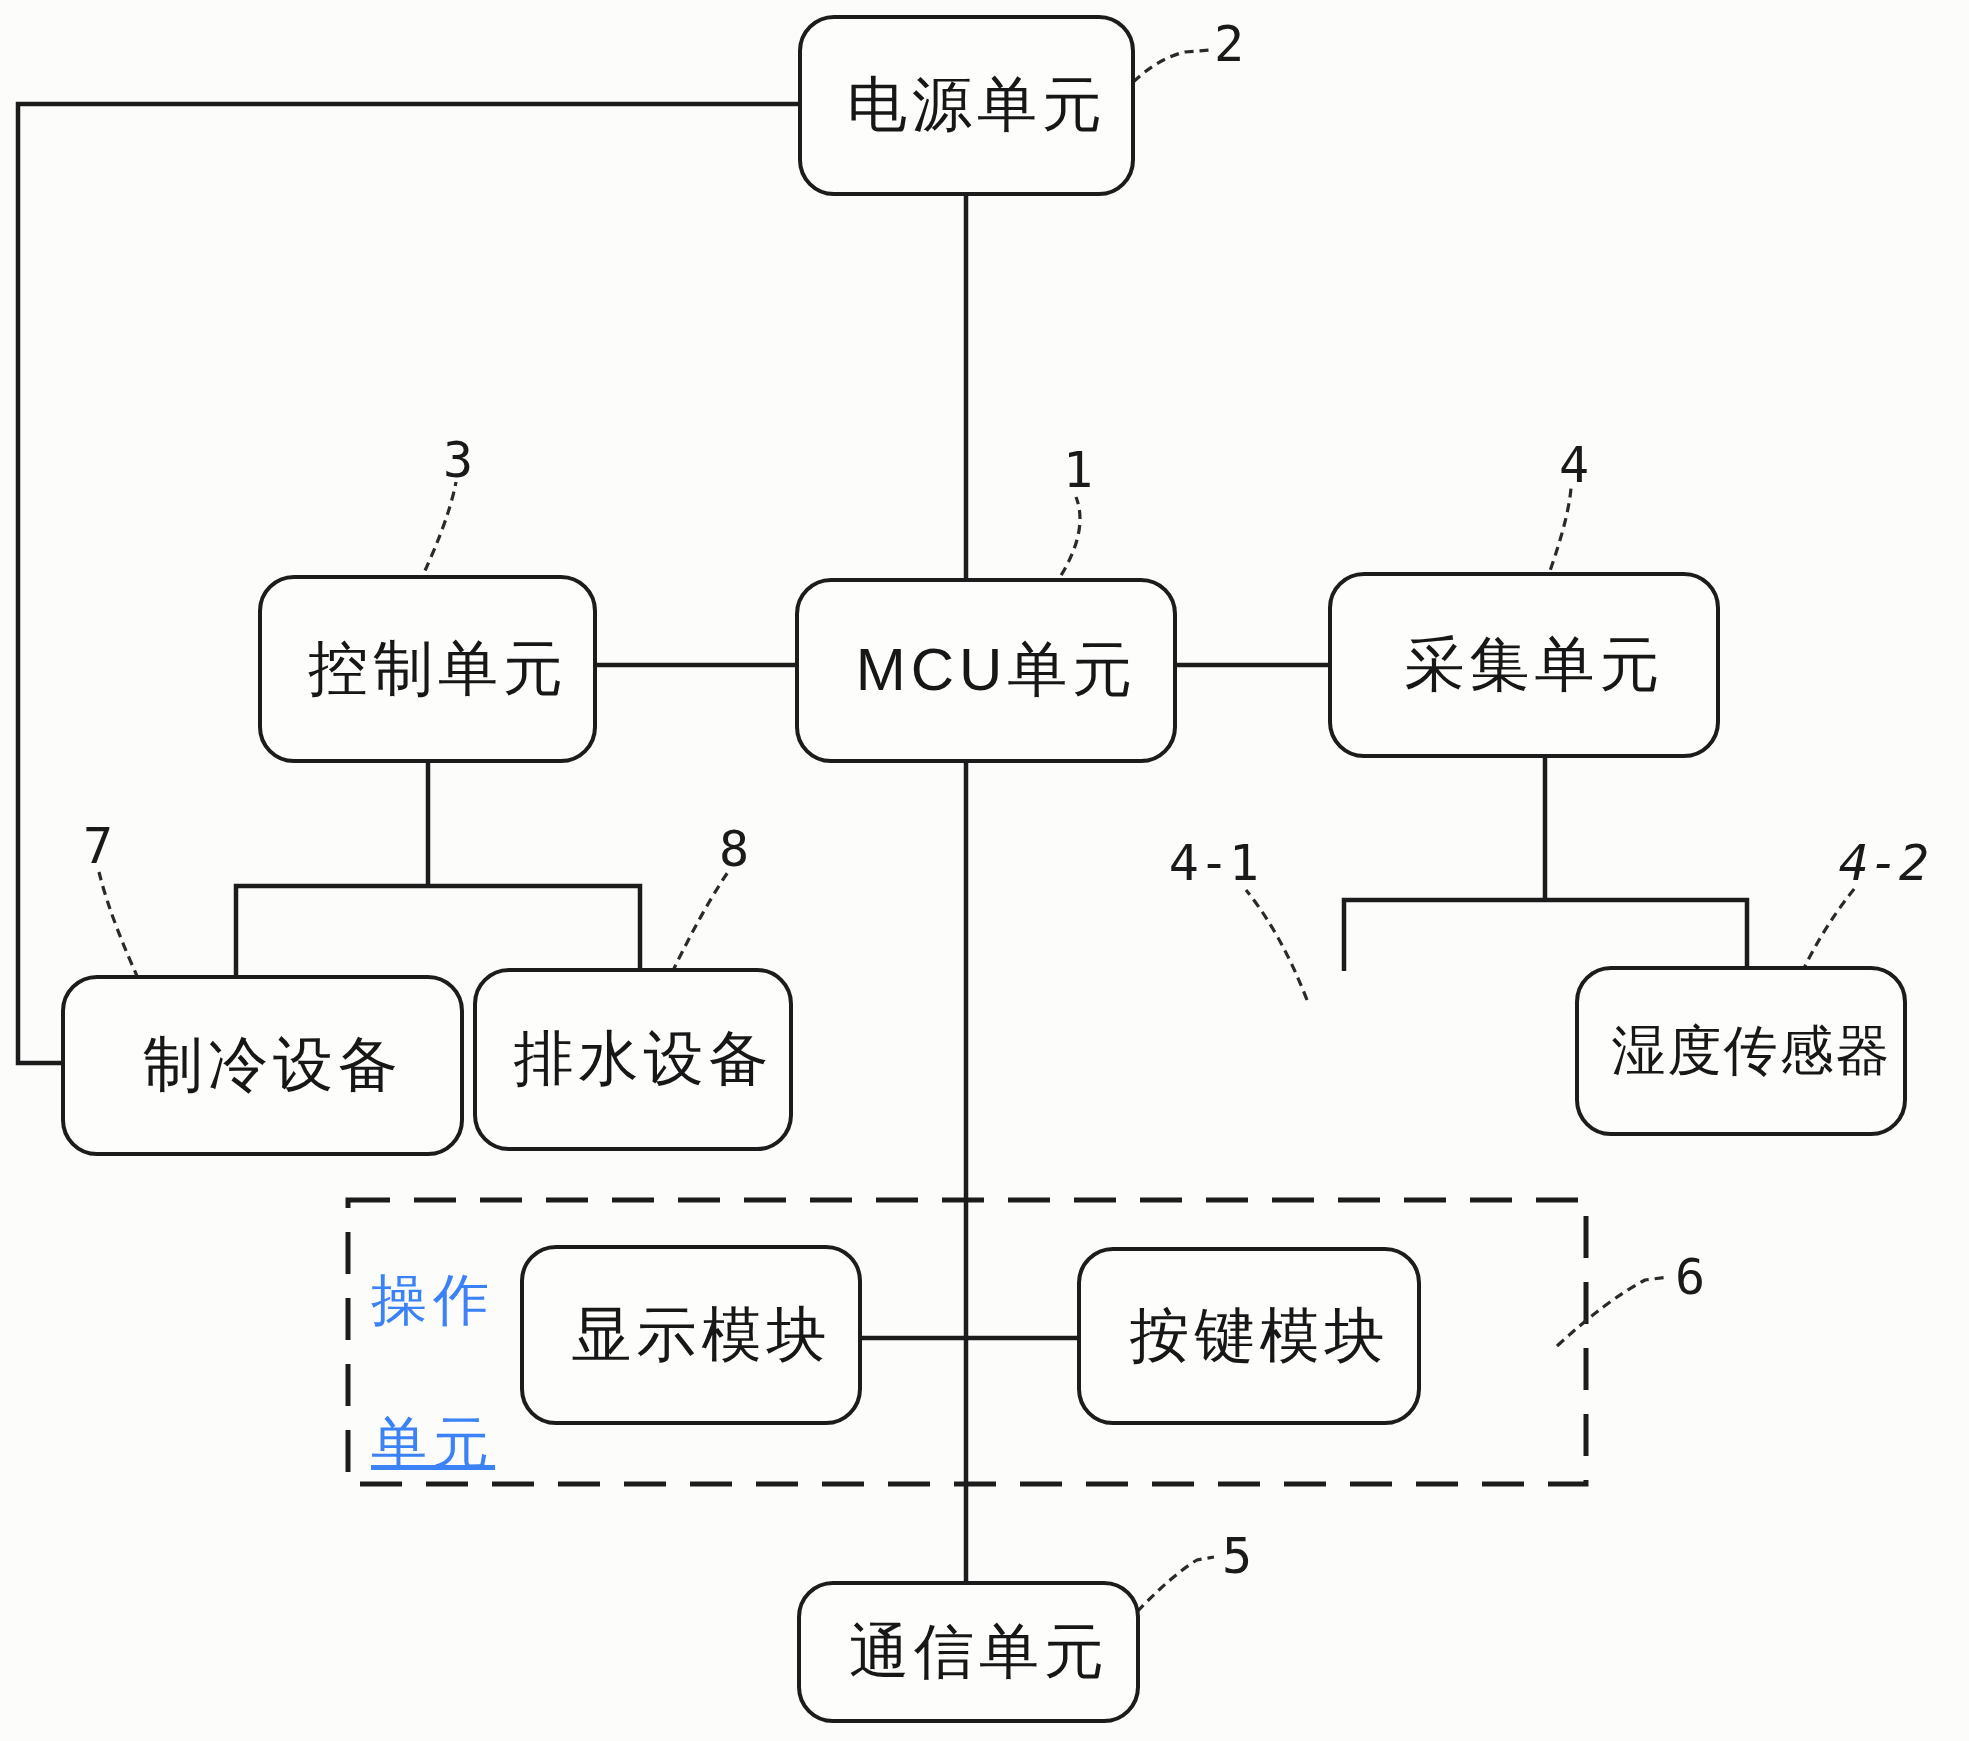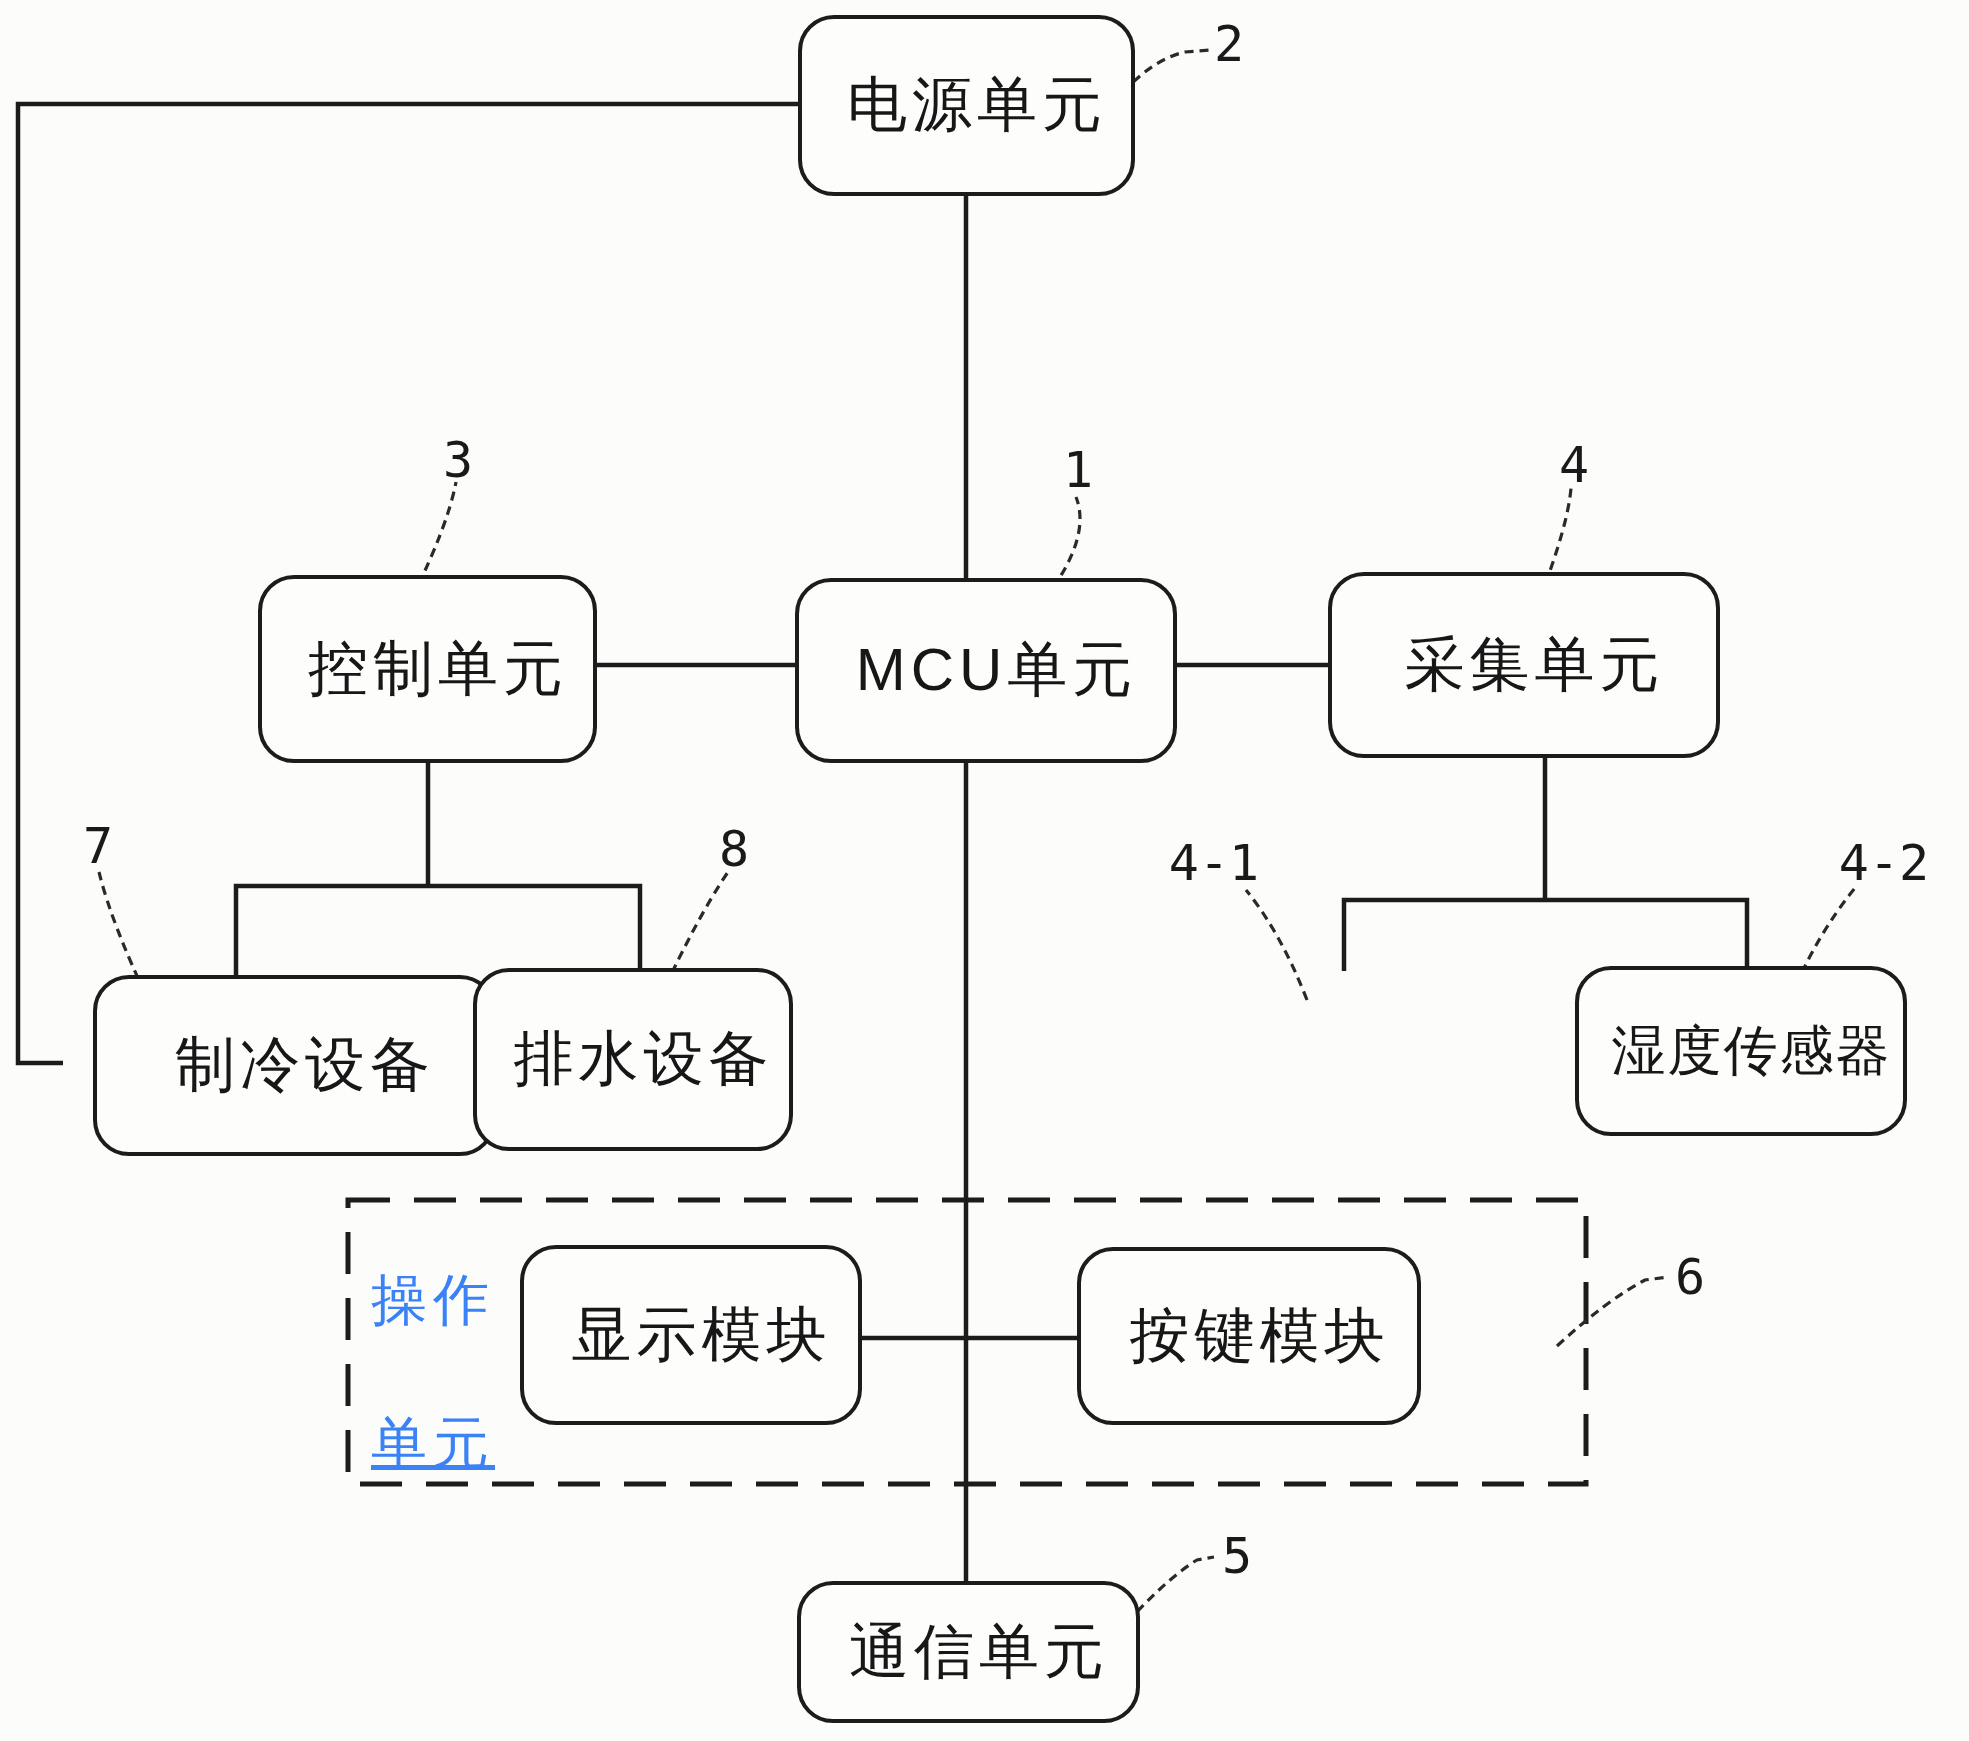--- a/index.html
+++ b/index.html
@@ -127,21 +127,21 @@
   </div>
 
   <div class="box" style="left:258px; top:575px; width:339px; height:188px;">
     <span class="box-label">控制单元</span>
   </div>
 
   <div class="box" style="left:1328px; top:572px; width:392px; height:186px;">
     <span class="box-label">采集单元</span>
   </div>
 
-  <div class="box" style="left:61px; top:975px; width:403px; height:181px;margin-left:32px;">
+  <div class="box" style="left:61px; top:975px; width:403px; height:181px;">
     <span class="box-label">制冷设备</span>
   </div>
 
   <div class="box" style="left:473px; top:968px; width:320px; height:183px;">
     <span class="box-label">排水设备</span>
   </div>
 
 
   <div class="box" style="left:1575px; top:966px; width:332px; height:170px;">
     <span class="box-label small">湿度传感器</span>
@@ -162,17 +162,17 @@
   <div class="group-label-line" style="left:433px; top:1301px;">操作</div>
   <div class="group-label-line" style="left:433px; top:1444px;text-decoration:underline;">单元</div>
 
   <div class="ref" style="left:1229px; top:44px;">2</div>
   <div class="ref" style="left:1078px; top:470px;">1</div>
   <div class="ref" style="left:458px; top:460px;">3</div>
   <div class="ref" style="left:1574px; top:465px;">4</div>
   <div class="ref" style="left:98px; top:846px;">7</div>
   <div class="ref" style="left:734px; top:849px;">8</div>
   <div class="ref" style="left:1214px; top:863px;">4-1</div>
-  <div class="ref" style="left:1884px; top:863px;">4-2</div>
+  <div class="ref" style="left:1884px; top:863px;font-style:italic;">4-2</div>
   <div class="ref" style="left:1690px; top:1277px;">6</div>
   <div class="ref" style="left:1237px; top:1556px;">5</div>
 
 </div>
 
 </body></html>

